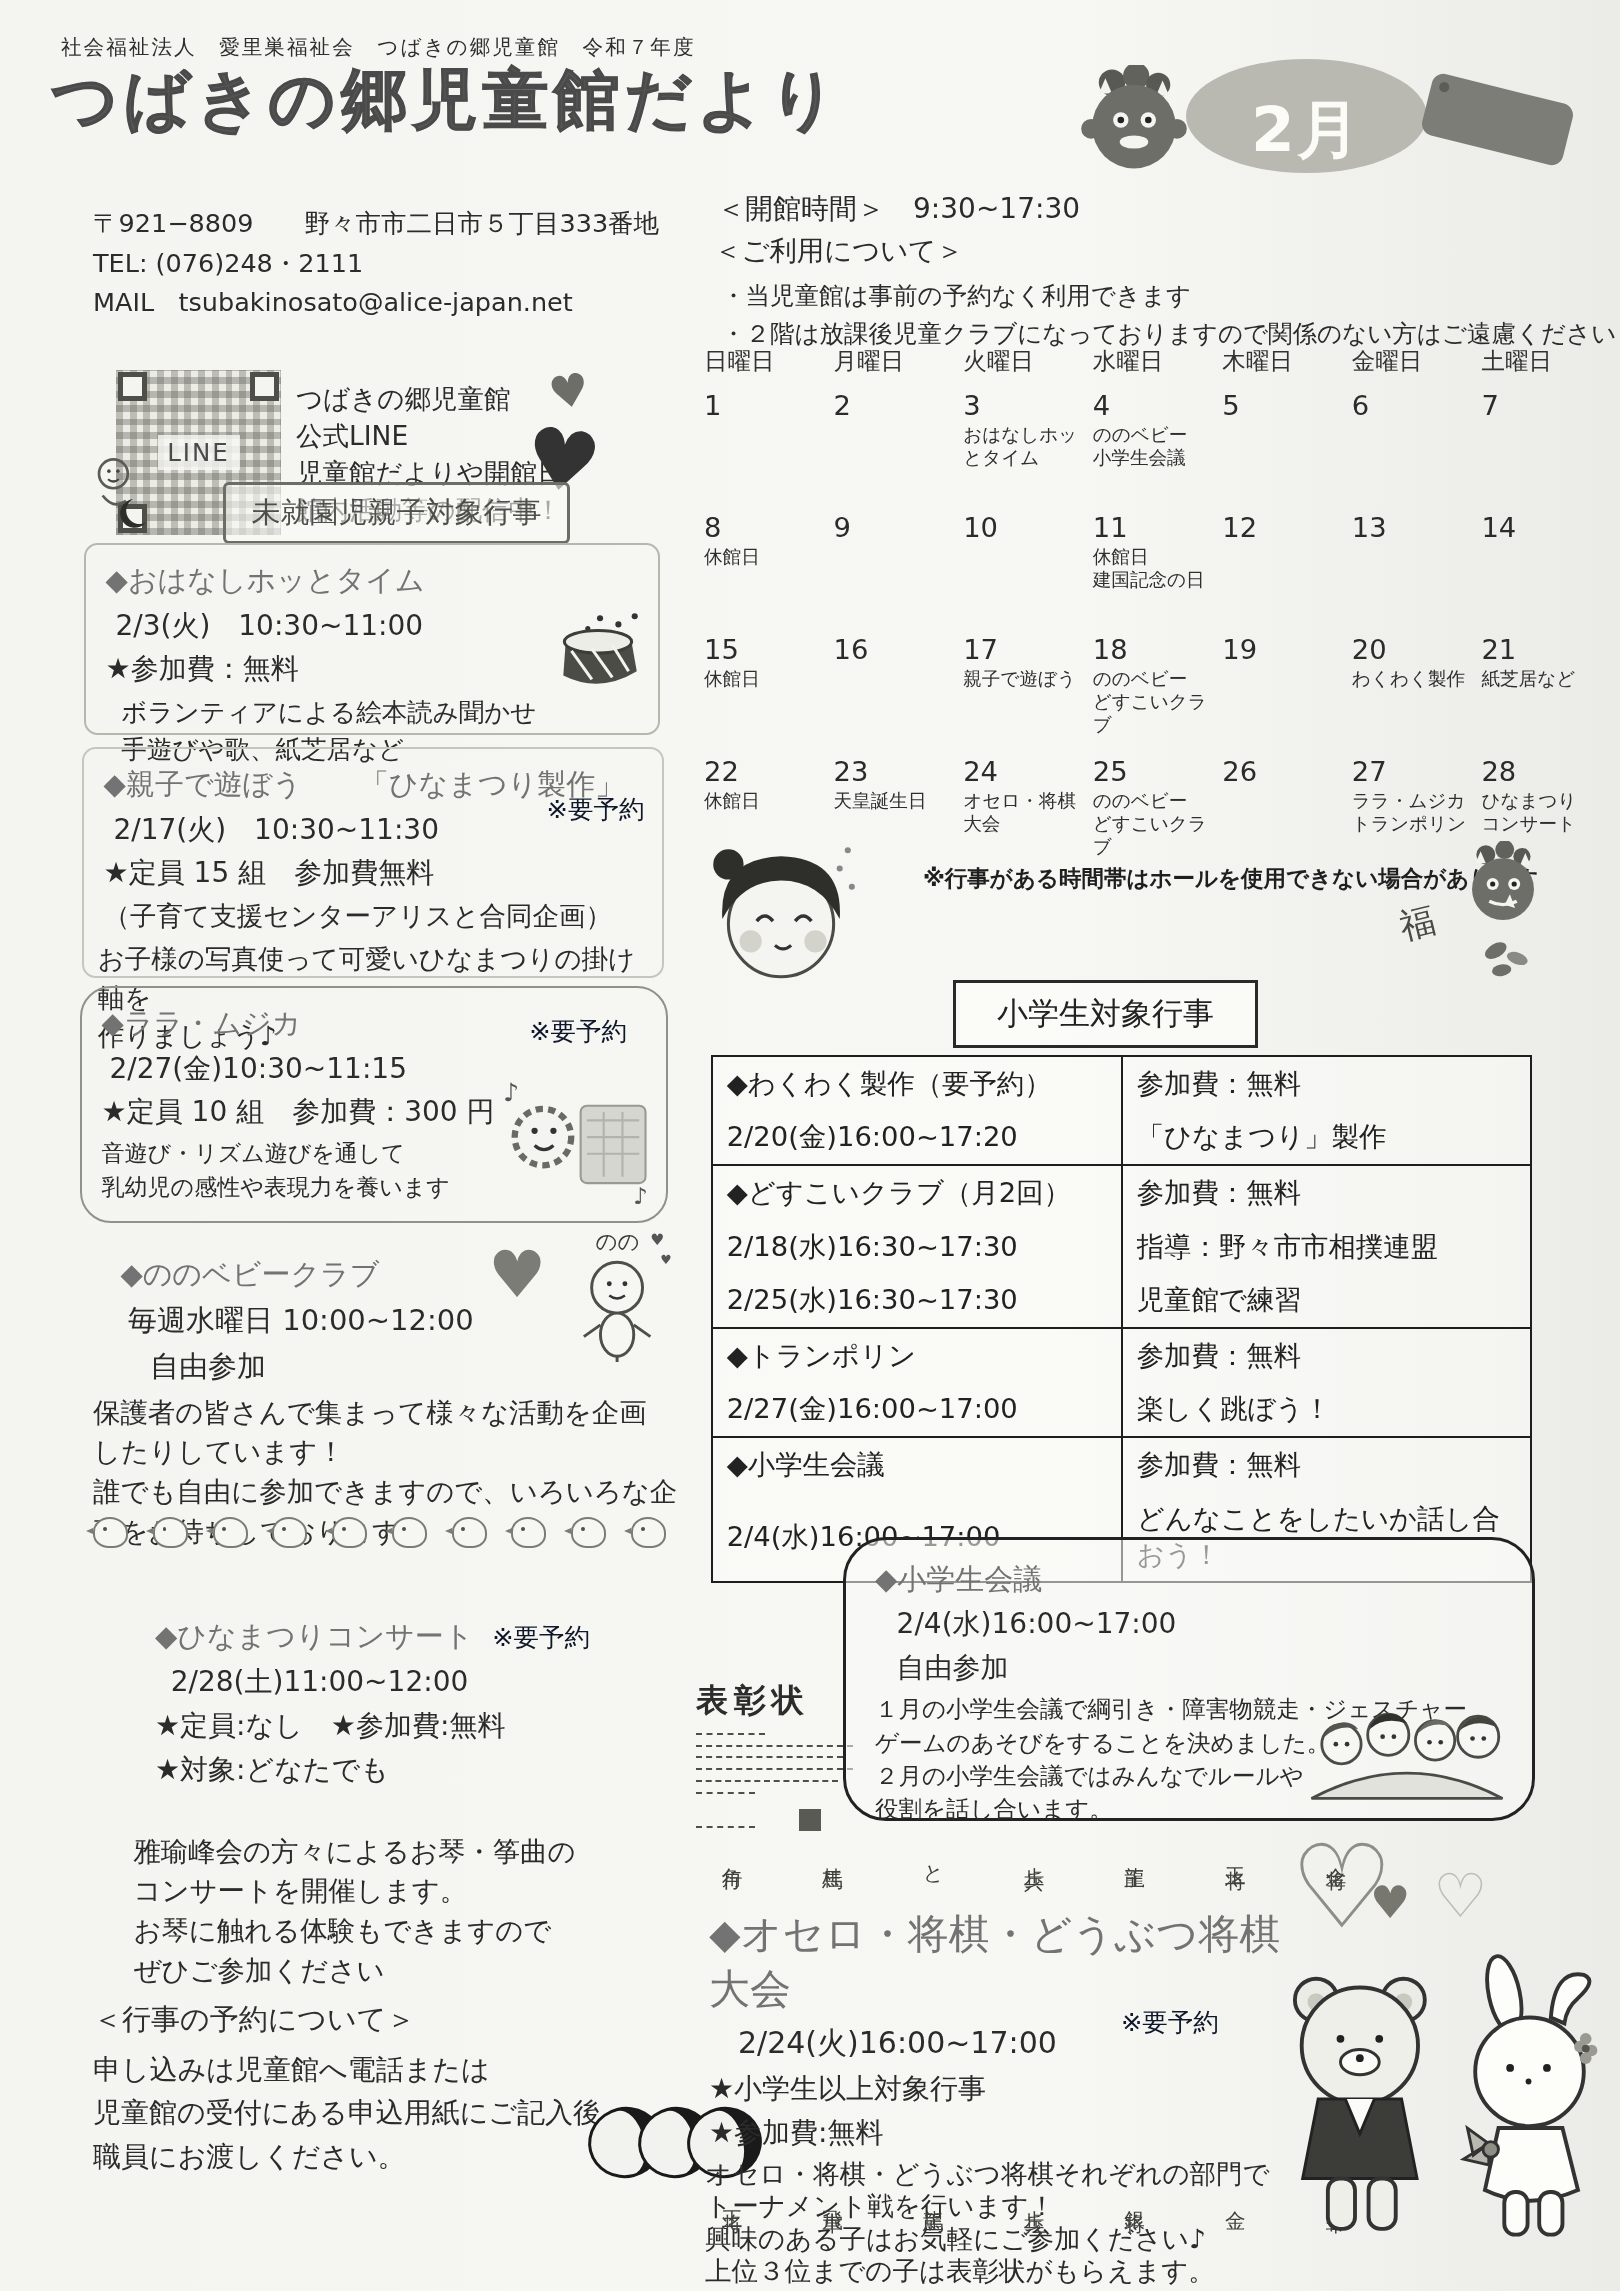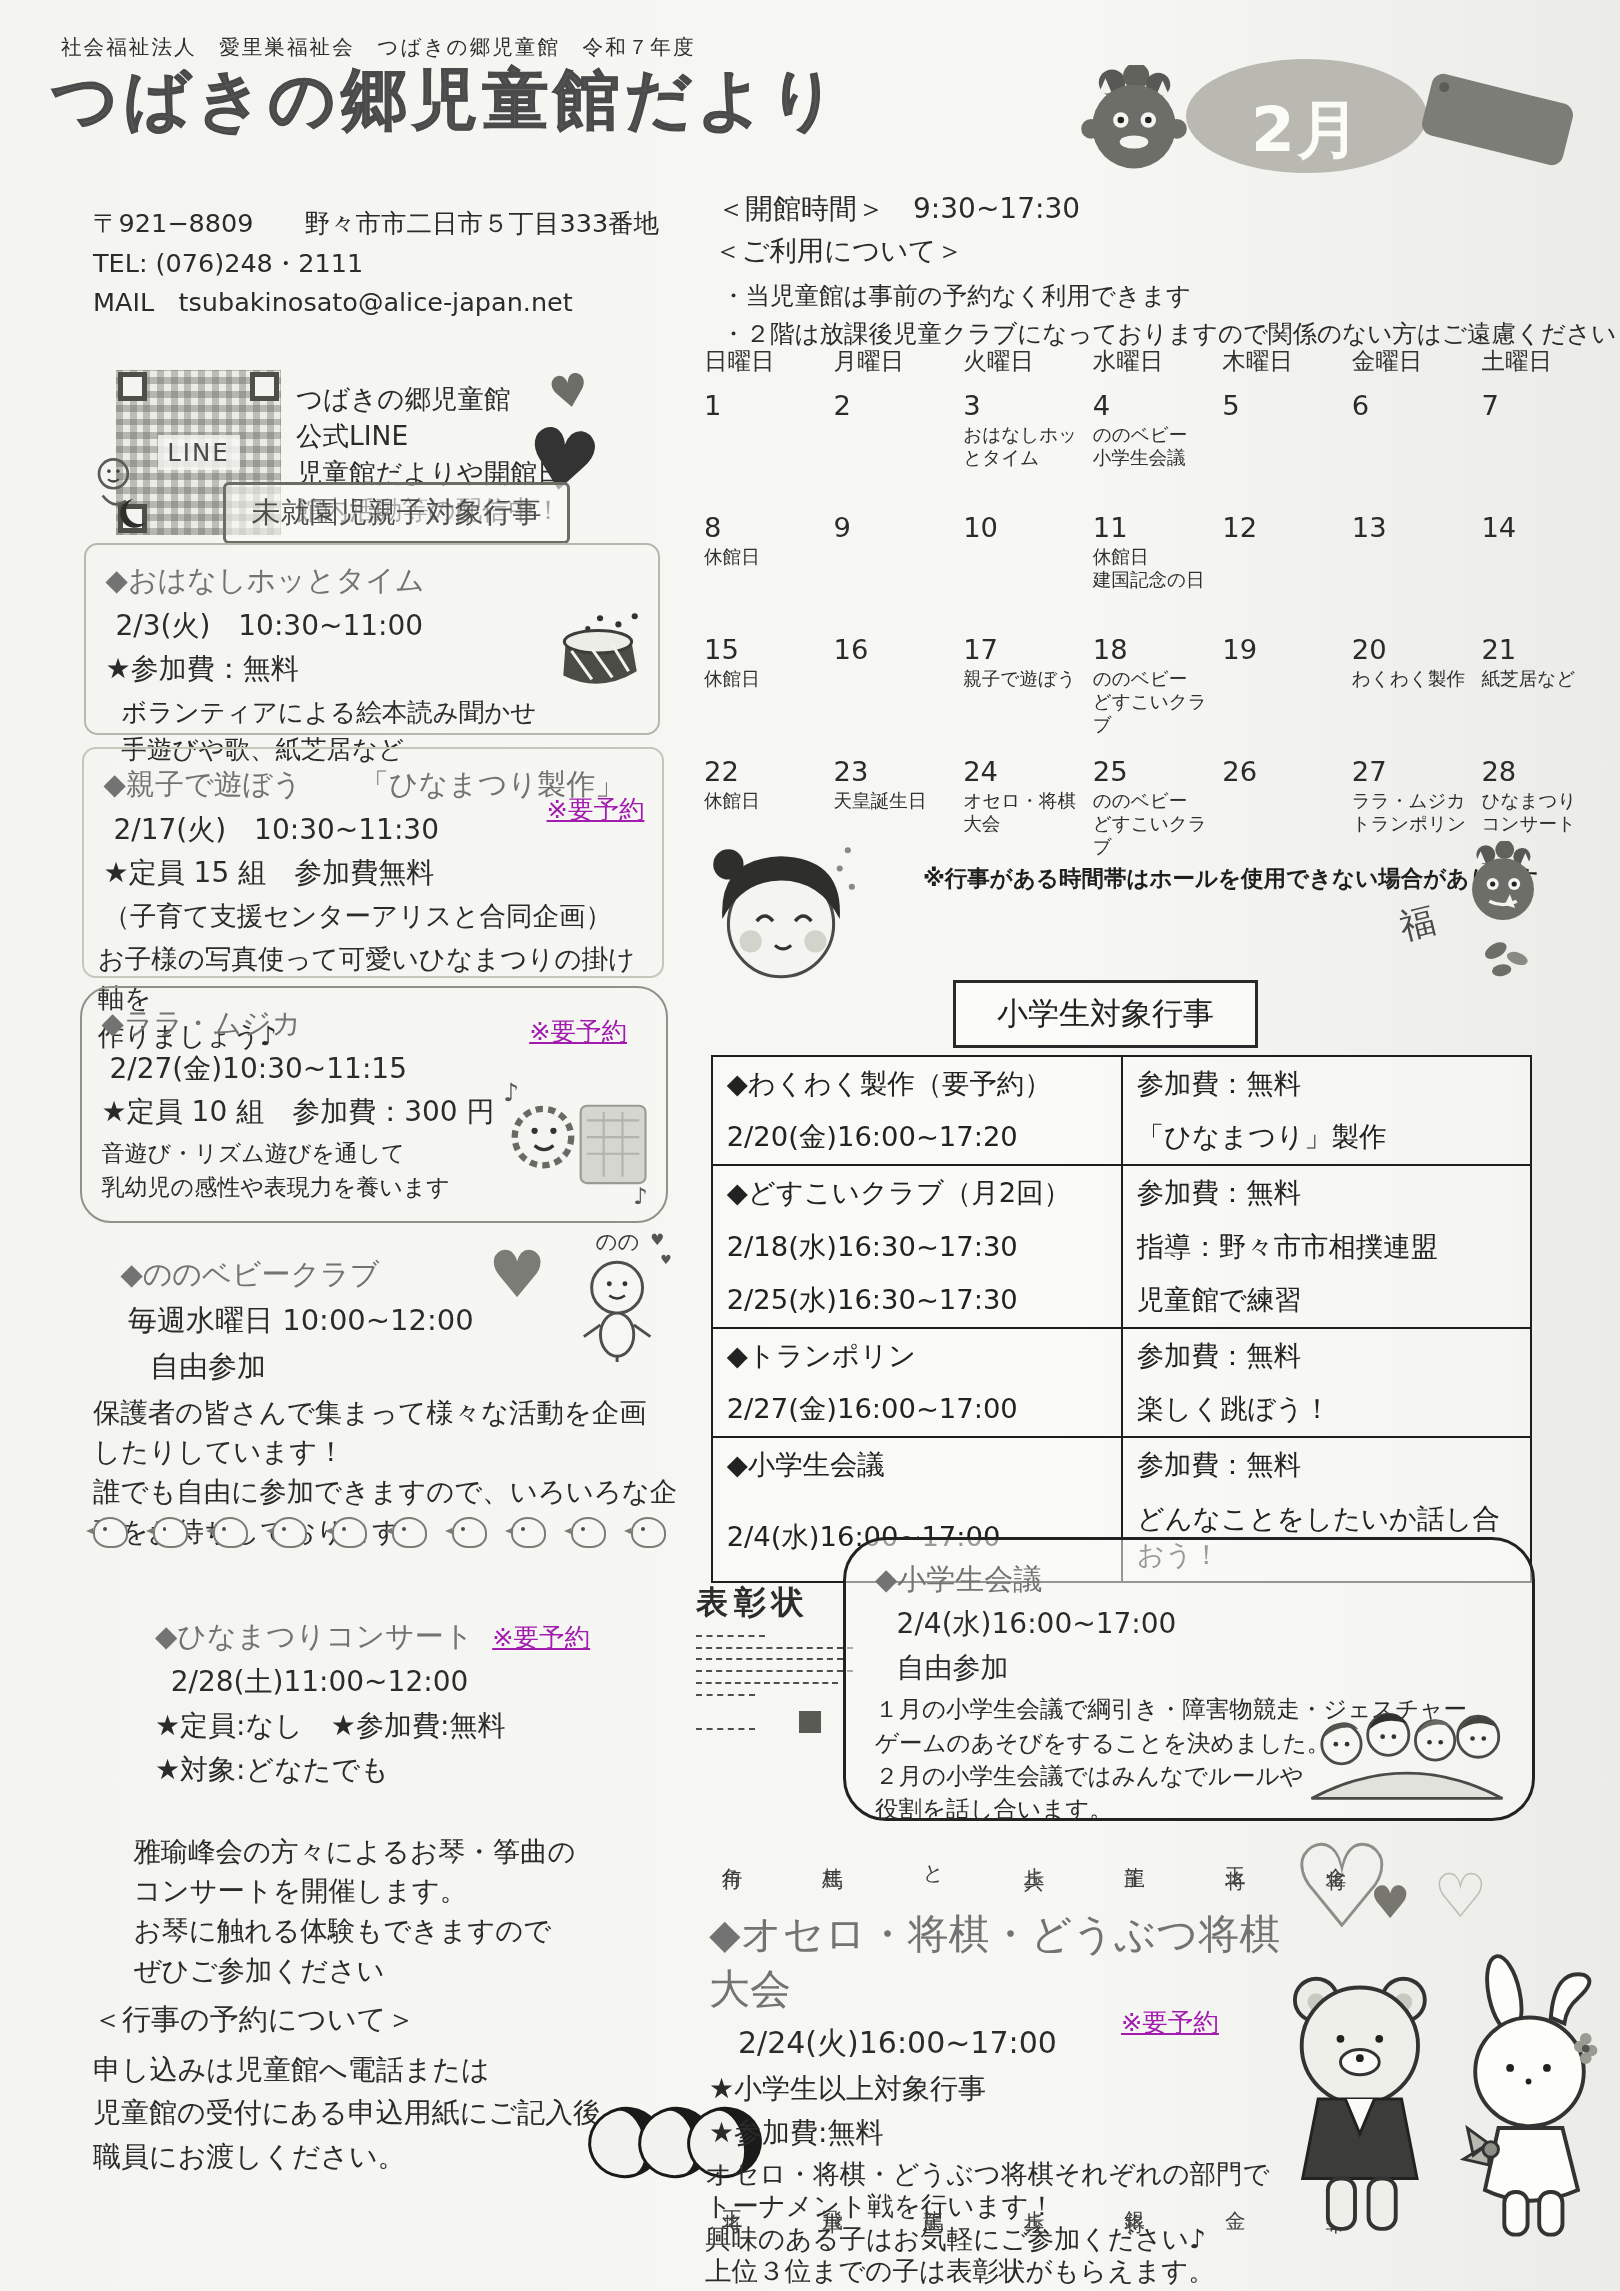--- a/index.html
+++ b/index.html
@@ -31,21 +31,21 @@
 
   .line-text{font-size:26.5px;line-height:1.4;}
 
   .banner{display:inline-block;border:3.9px solid #6d6d66;border-radius:5.9px;padding:7.8px 25.5px;font-size:29px;color:#4e4e4a;background:rgba(250,250,247,.6);}
 
   .evbox{border:2px solid #b7b7ae;border-radius:13.7px;box-sizing:border-box;padding:15.7px 19.6px;}
   .lala-box{border:2.9px solid #91918a;border-radius:31px;}
   .ev-title{font-size:29px;font-weight:normal;color:#737373;}
   .ev-line{font-size:28px;margin-top:5.9px;}
   .ev-desc{font-size:25.5px;line-height:1.45;margin-top:5.9px;}
-  .reserve{font-size:25.5px;color:#a21caf;text-decoration:underline;}
+  .reserve{font-size:25.5px;color:#0f172a;}
 
   .sec-title{font-size:29px;font-weight:bold;color:#2e2e2e;}
   .body-text{font-size:27.4px;line-height:1.5;}
 
   .chick{display:inline-block;width:31px;height:26.5px;border:2px solid #7c7c76;border-radius:55% 60% 48% 52%;position:relative;background:#f6f6f2;}
   .chick::before{content:"";position:absolute;width:3.9px;height:3.9px;background:#4e4e4a;border-radius:50%;left:7.8px;top:7.8px;}
   .chick::after{content:"";position:absolute;left:-8.8px;top:8.8px;width:0;height:0;border-top:3.9px solid transparent;border-bottom:3.9px solid transparent;border-right:7.8px solid #7c7c76;}
   .chick-row{display:flex;justify-content:space-between;width:573px;}
 
   .roll{display:inline-block;width:53px;height:65px;border-radius:50%;border:3.9px solid #1a1a1a;border-right-width:19.6px;background:#f2f2ee;transform:rotate(-14deg);margin-left:-25.5px;}
@@ -456,21 +456,21 @@
   <div class="etr">
       <div class="l">◆小学生会議</div>
       <div class="r">参加費：無料</div>
     </div>
   <div class="etr">
       <div class="l">2/4(水)16:00~17:00</div>
       <div class="r">どんなことをしたいか話し合おう！</div>
     </div>
 </div>
 
-<div class="abs cert" style="left:696px;top:1581px;">
+<div class="abs cert" style="left:696px;top:1679px;">
   <div class="t">表彰状</div>
   <div class="dash" style="width:69px;"></div>
   <div class="dash" style="width:157px;"></div>
   <div class="dash" style="width:147px;"></div>
   <div class="dash" style="width:157px;"></div>
   <div class="dash" style="width:142px;"></div>
   <div class="dash" style="width:59px;"></div>
   <div style="margin-top:15.7px;">
     <span class="dash" style="display:inline-block;width:59px;vertical-align:middle;"></span>
     <span class="stamp" style="margin-left:39px;"></span>

